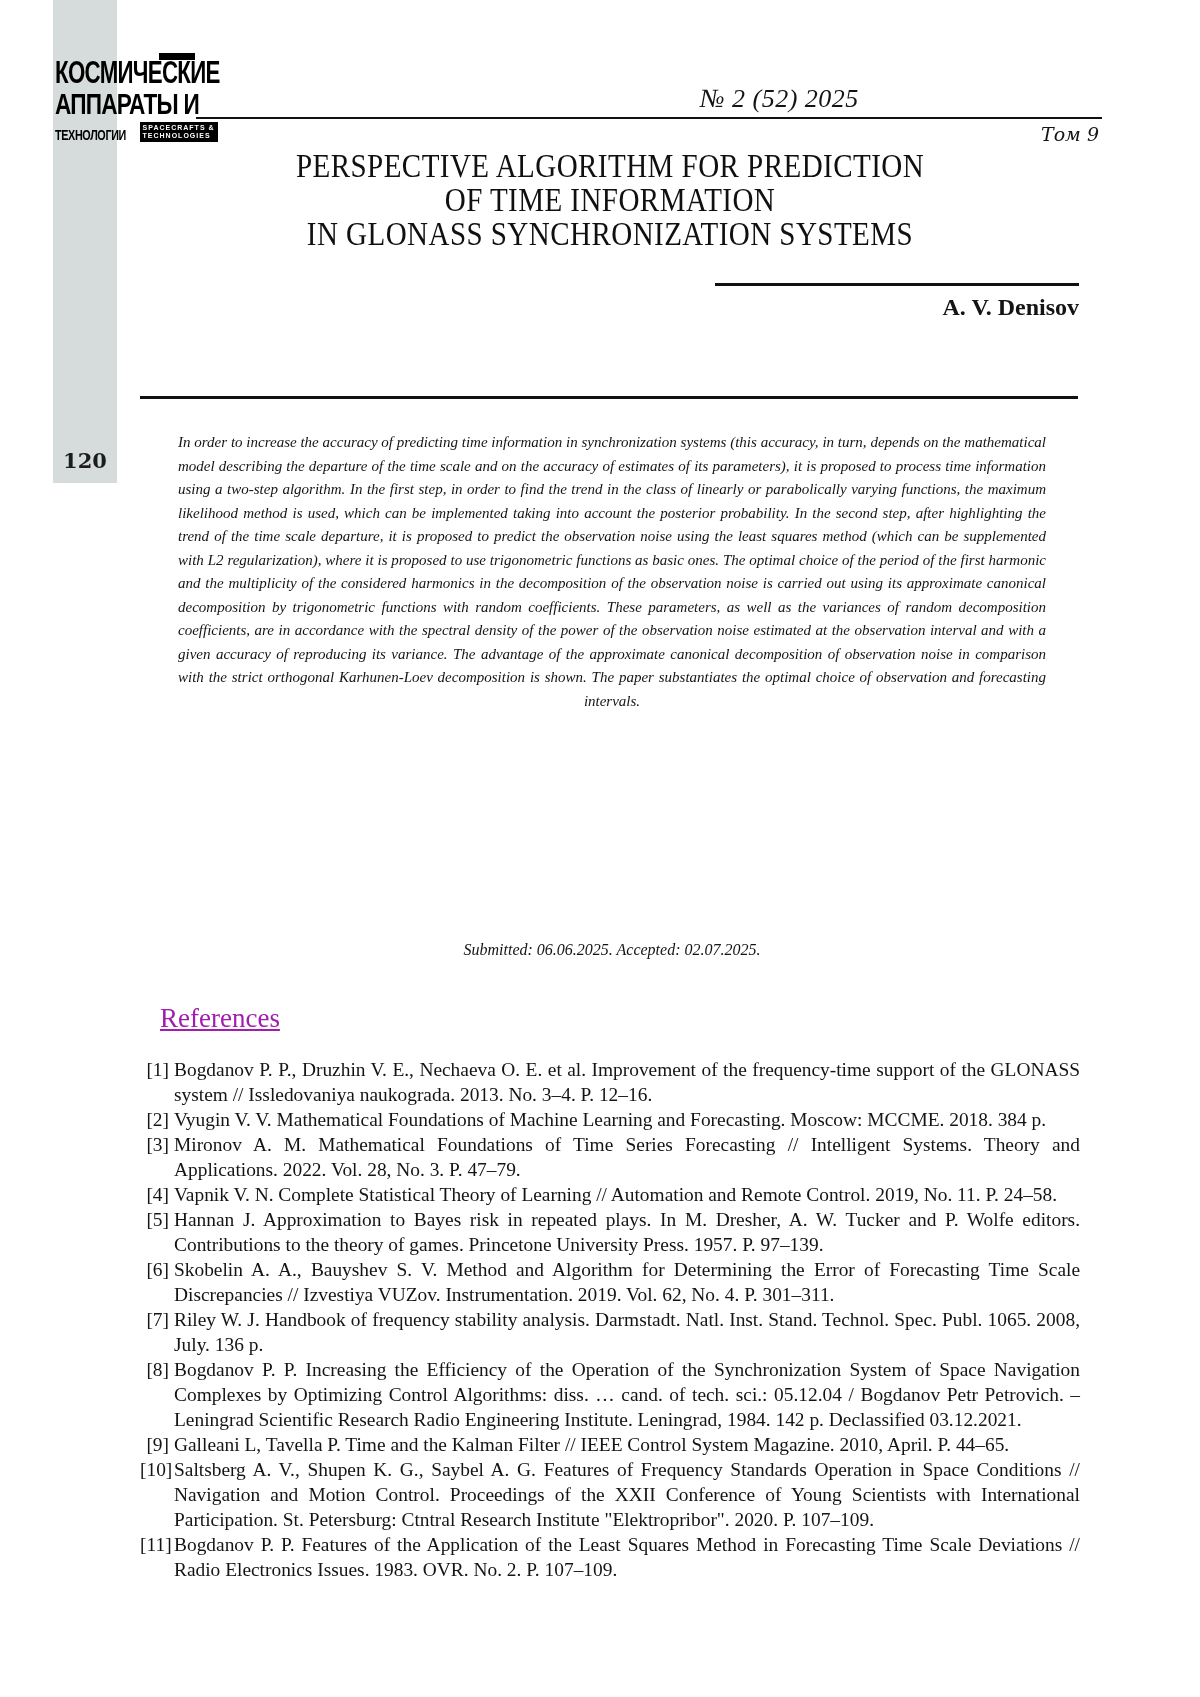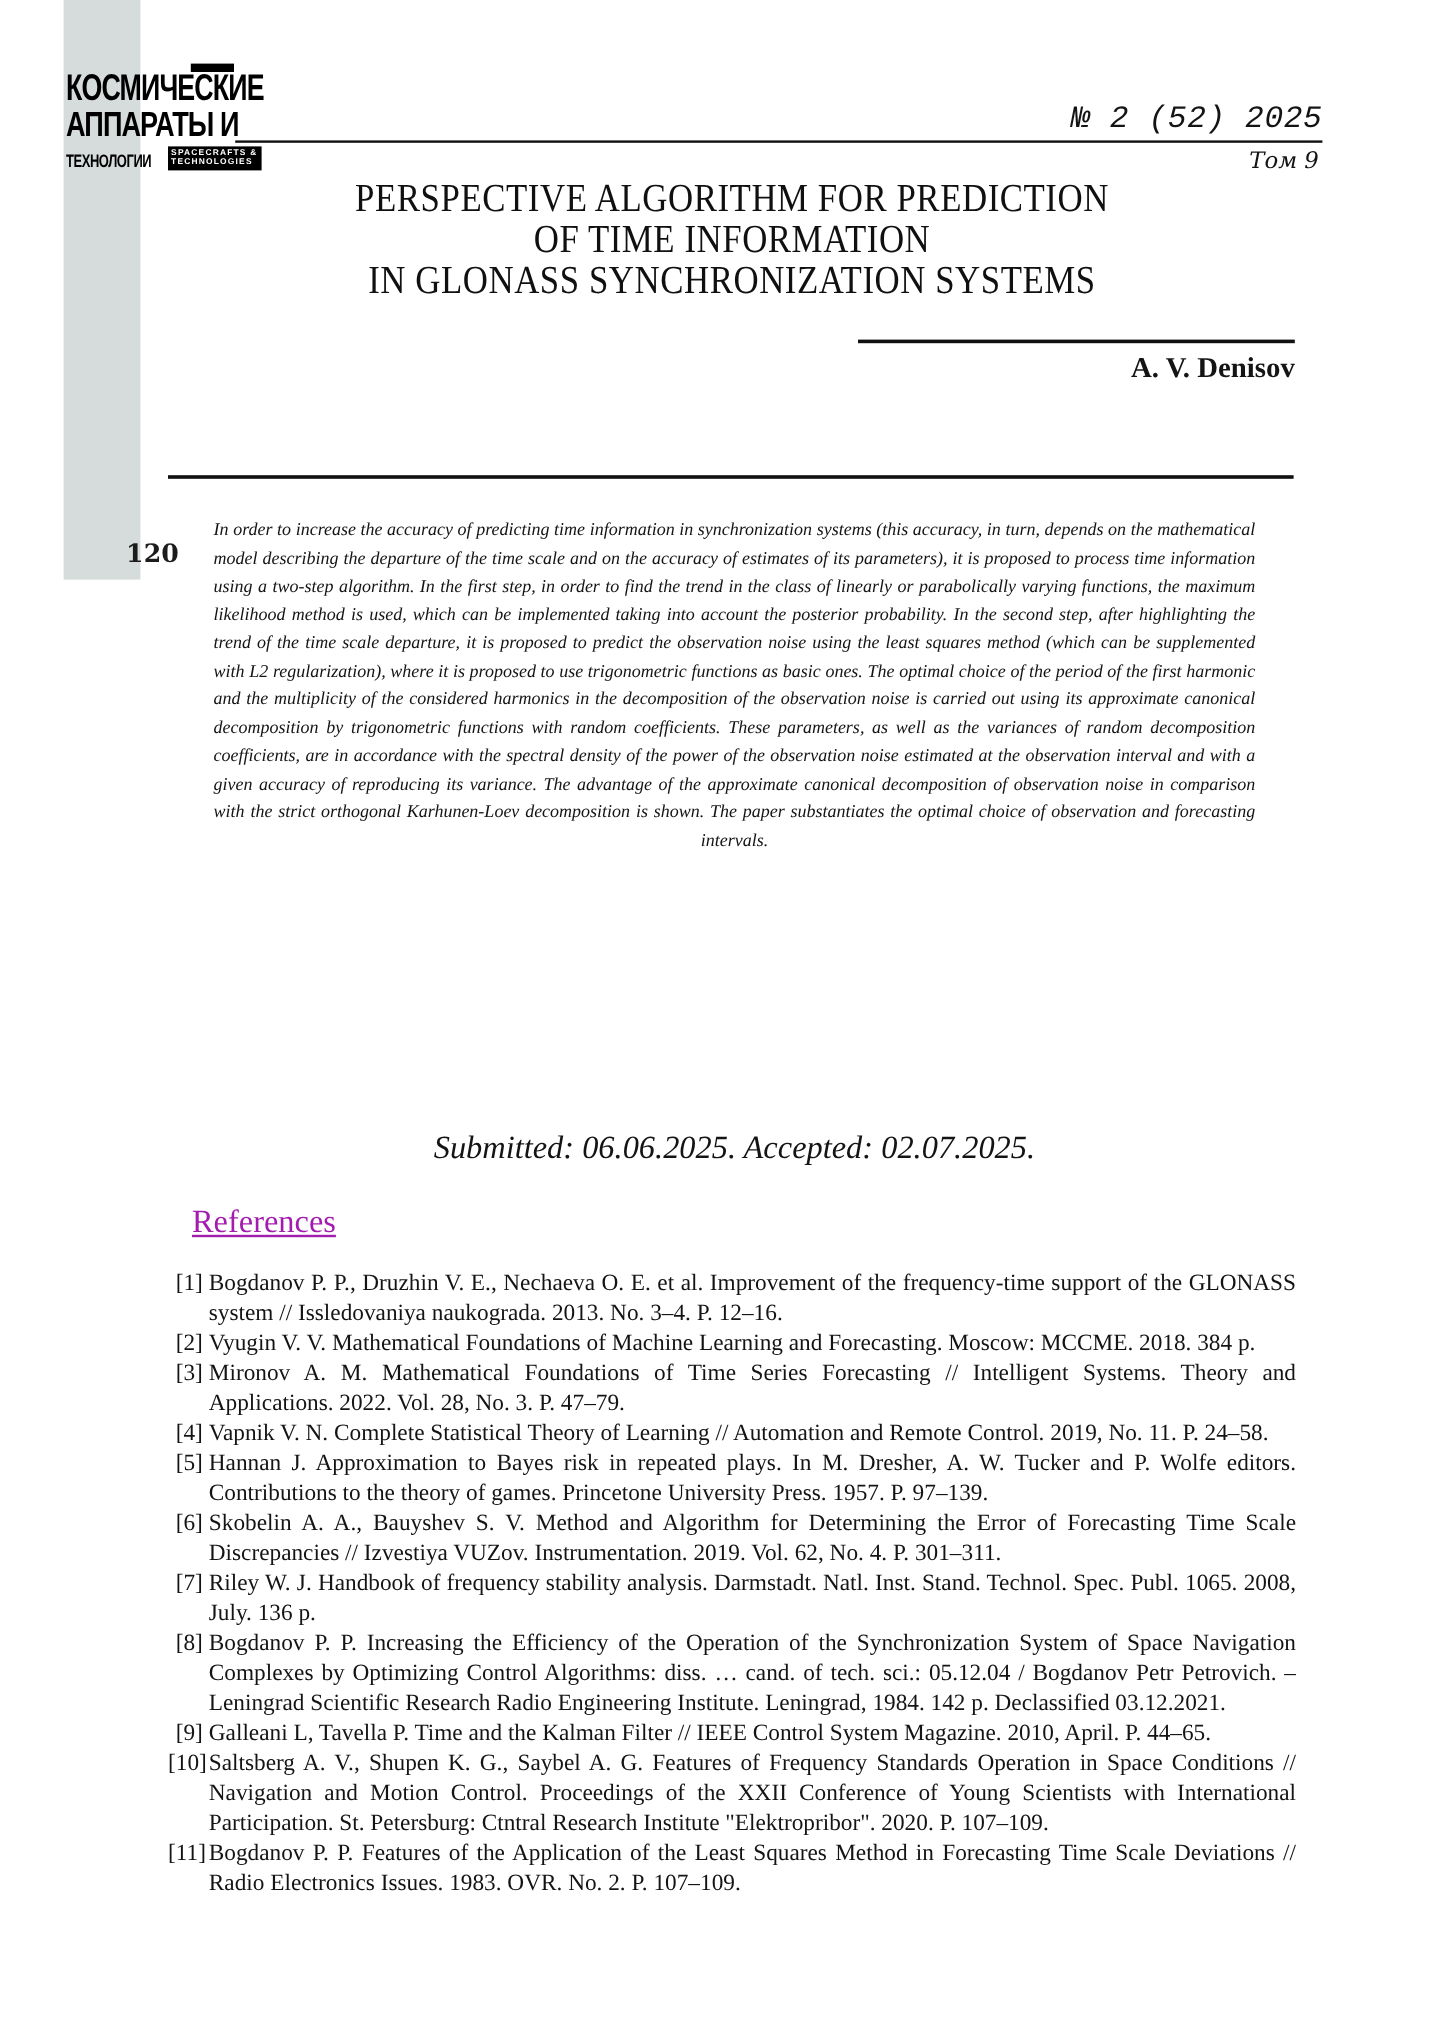--- a/index.html
+++ b/index.html
@@ -24,21 +24,20 @@
   }
   .page-num {
     position: absolute;
     left: 56px; top: 448px;
     width: 58px;
     text-align: center;
     font-family: "DejaVu Serif", serif;
     font-weight: bold;
     font-size: 21px;
     color: #1c1c1c;
-    margin-left: 42px;
   }
 
   
   .logo {
     position: absolute;
     left: 55px; top: 57px;
     width: 142px;
     font-family: "Liberation Sans", sans-serif;
     font-weight: 700;
     color: #000;
@@ -92,22 +91,22 @@
   .header-rule {
     position: absolute;
     left: 196px; top: 117px;
     width: 906px; height: 2px;
     background: #111;
   }
   .issue {
     position: absolute;
     left: 700px; top: 84px;
     width: 402px;
-    text-align: right;
-    font-family: Liberation Mono, monospace;
+    text-align: left;
+    font-family: Liberation Serif, serif;
     font-style: italic;
     font-size: 26px;
     letter-spacing: 0.5px;
   }
   .volume {
     position: absolute;
     left: 700px; top: 123px;
     width: 399px;
     text-align: right;
     font-family: "DejaVu Serif", serif;
@@ -182,21 +181,21 @@
     text-align: justify;
     text-align-last: center;
     -moz-text-align-last: center;
   }
   .submitted {
     position: absolute;
     left: 178px; top: 941px;
     width: 868px;
     text-align: center;
     font-style: italic;
-    font-size: 27px;
+    font-size: 16px;
   }
 
   
   .refs-heading {
     position: absolute;
     left: 160px; top: 1003px;
     font-size: 27px;
     color: #a21caf;
     text-decoration: underline;
   }

